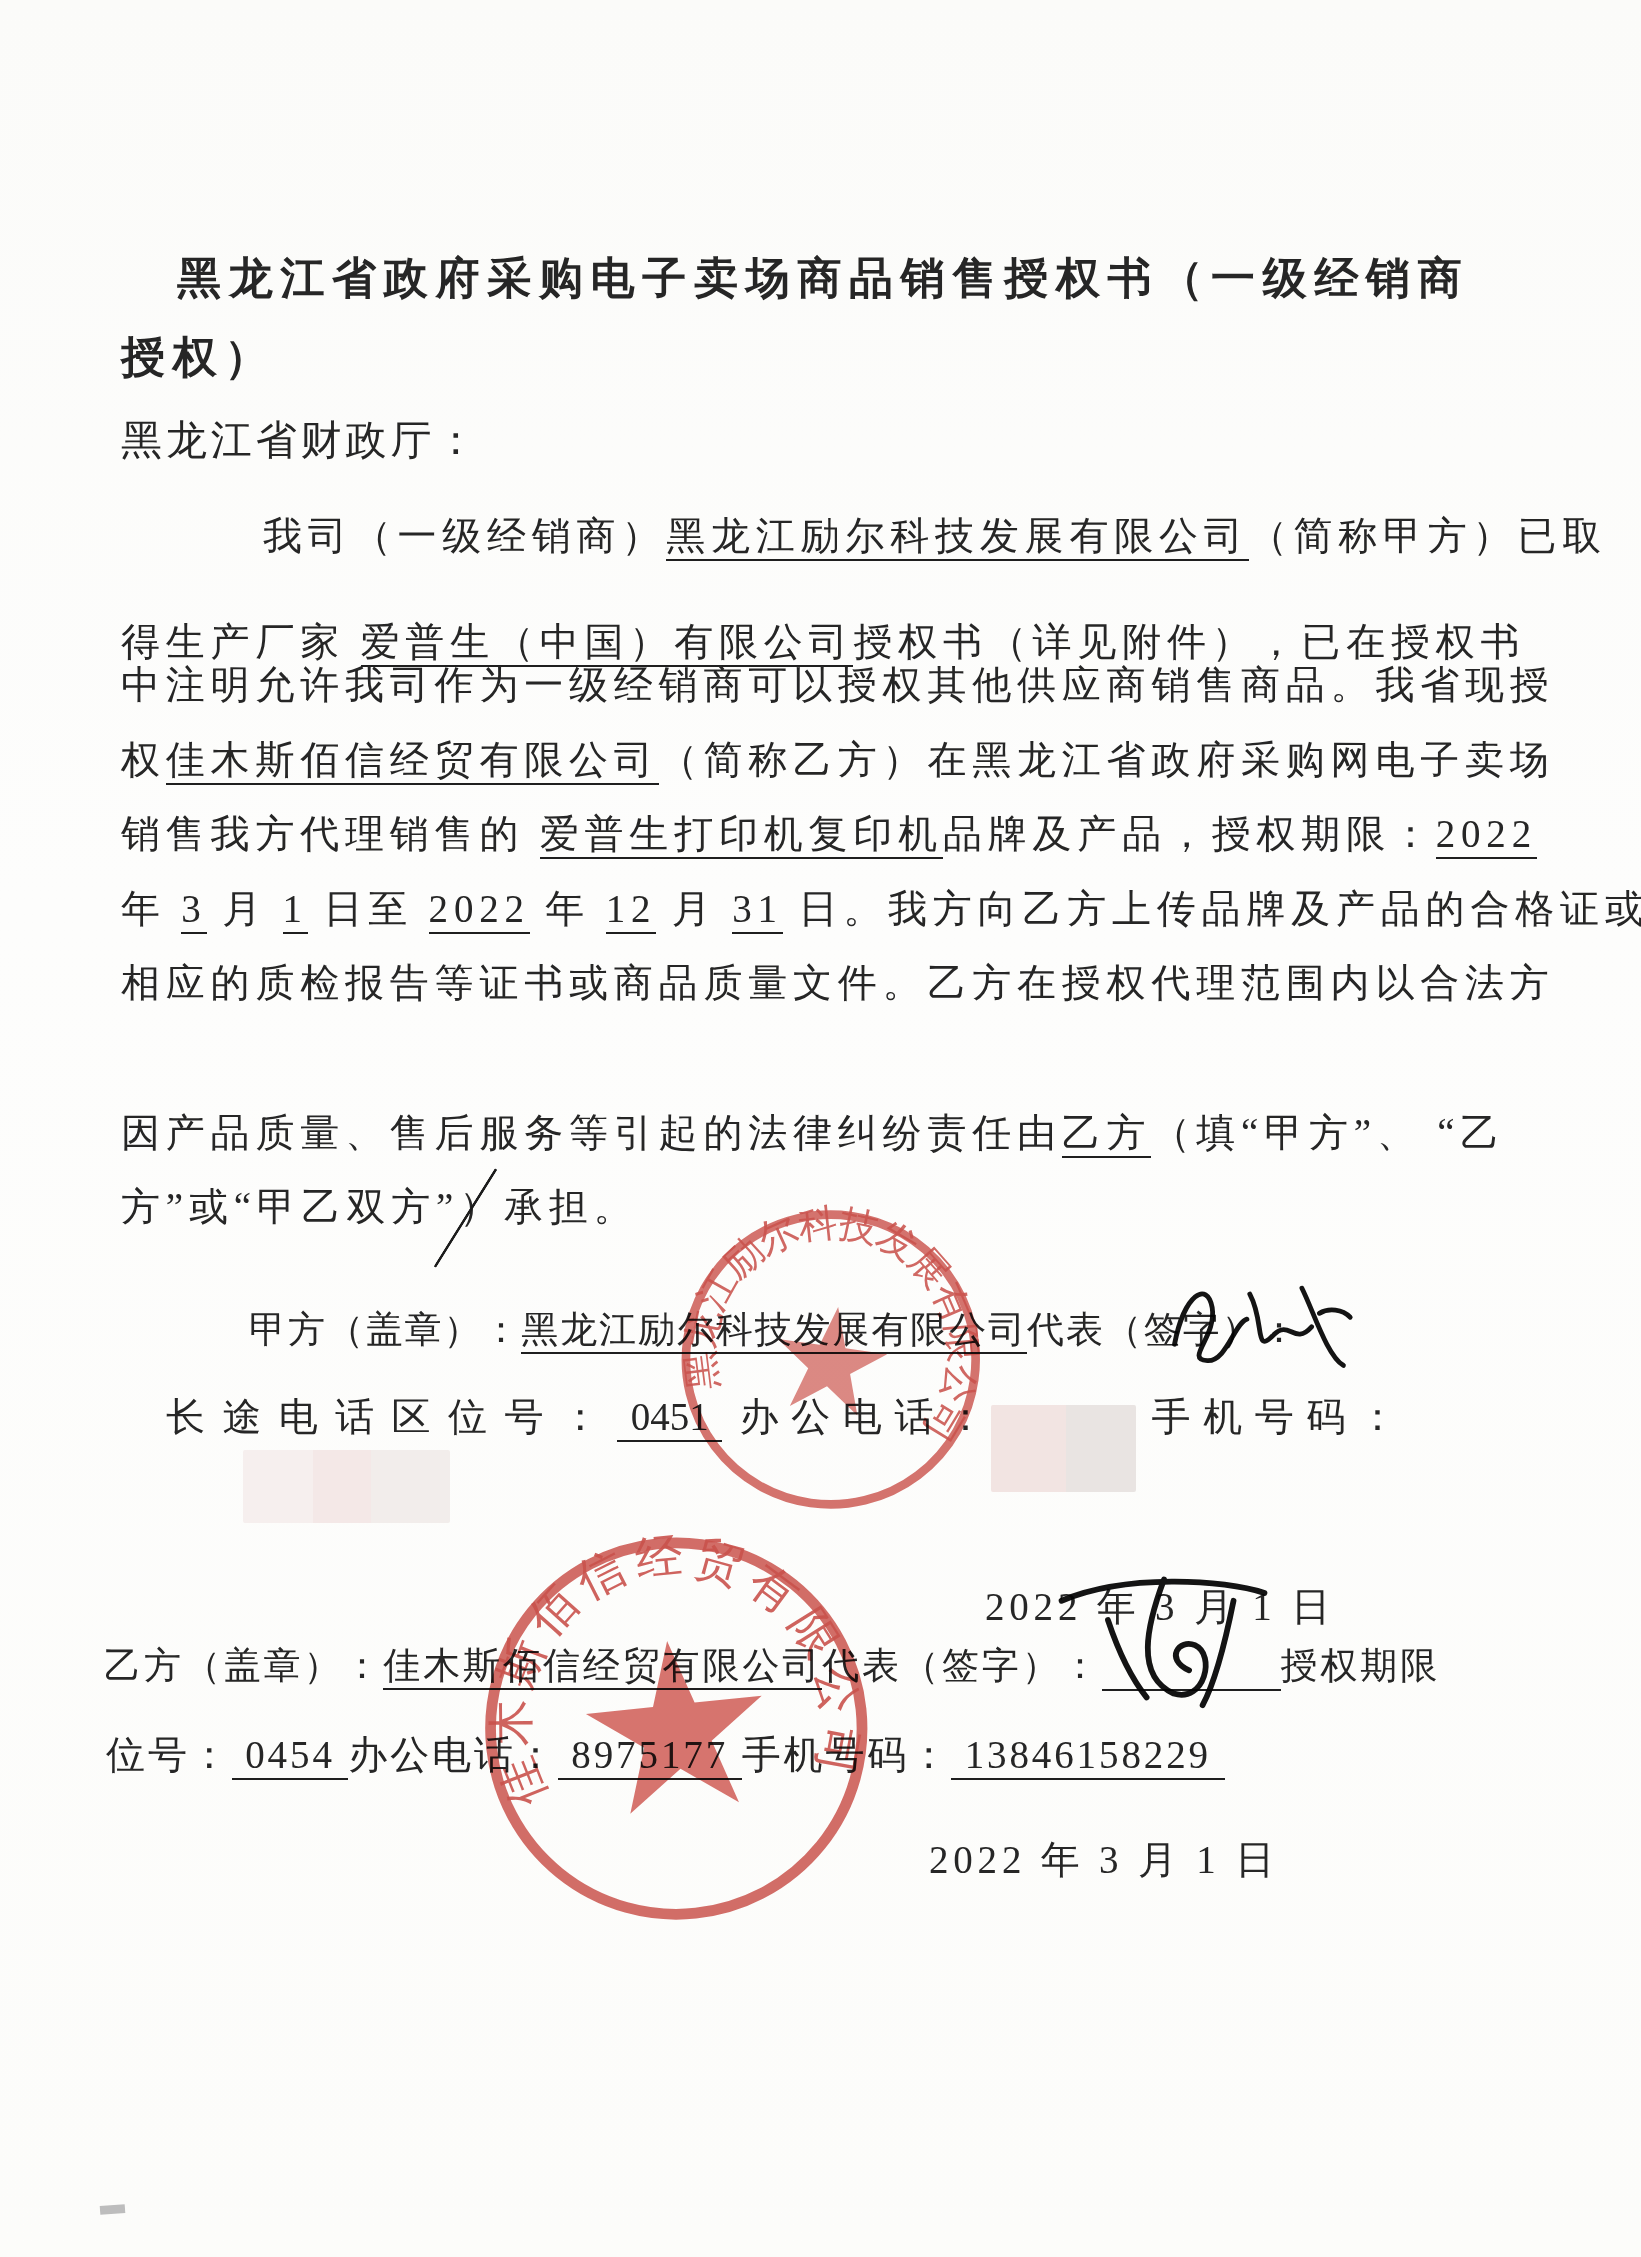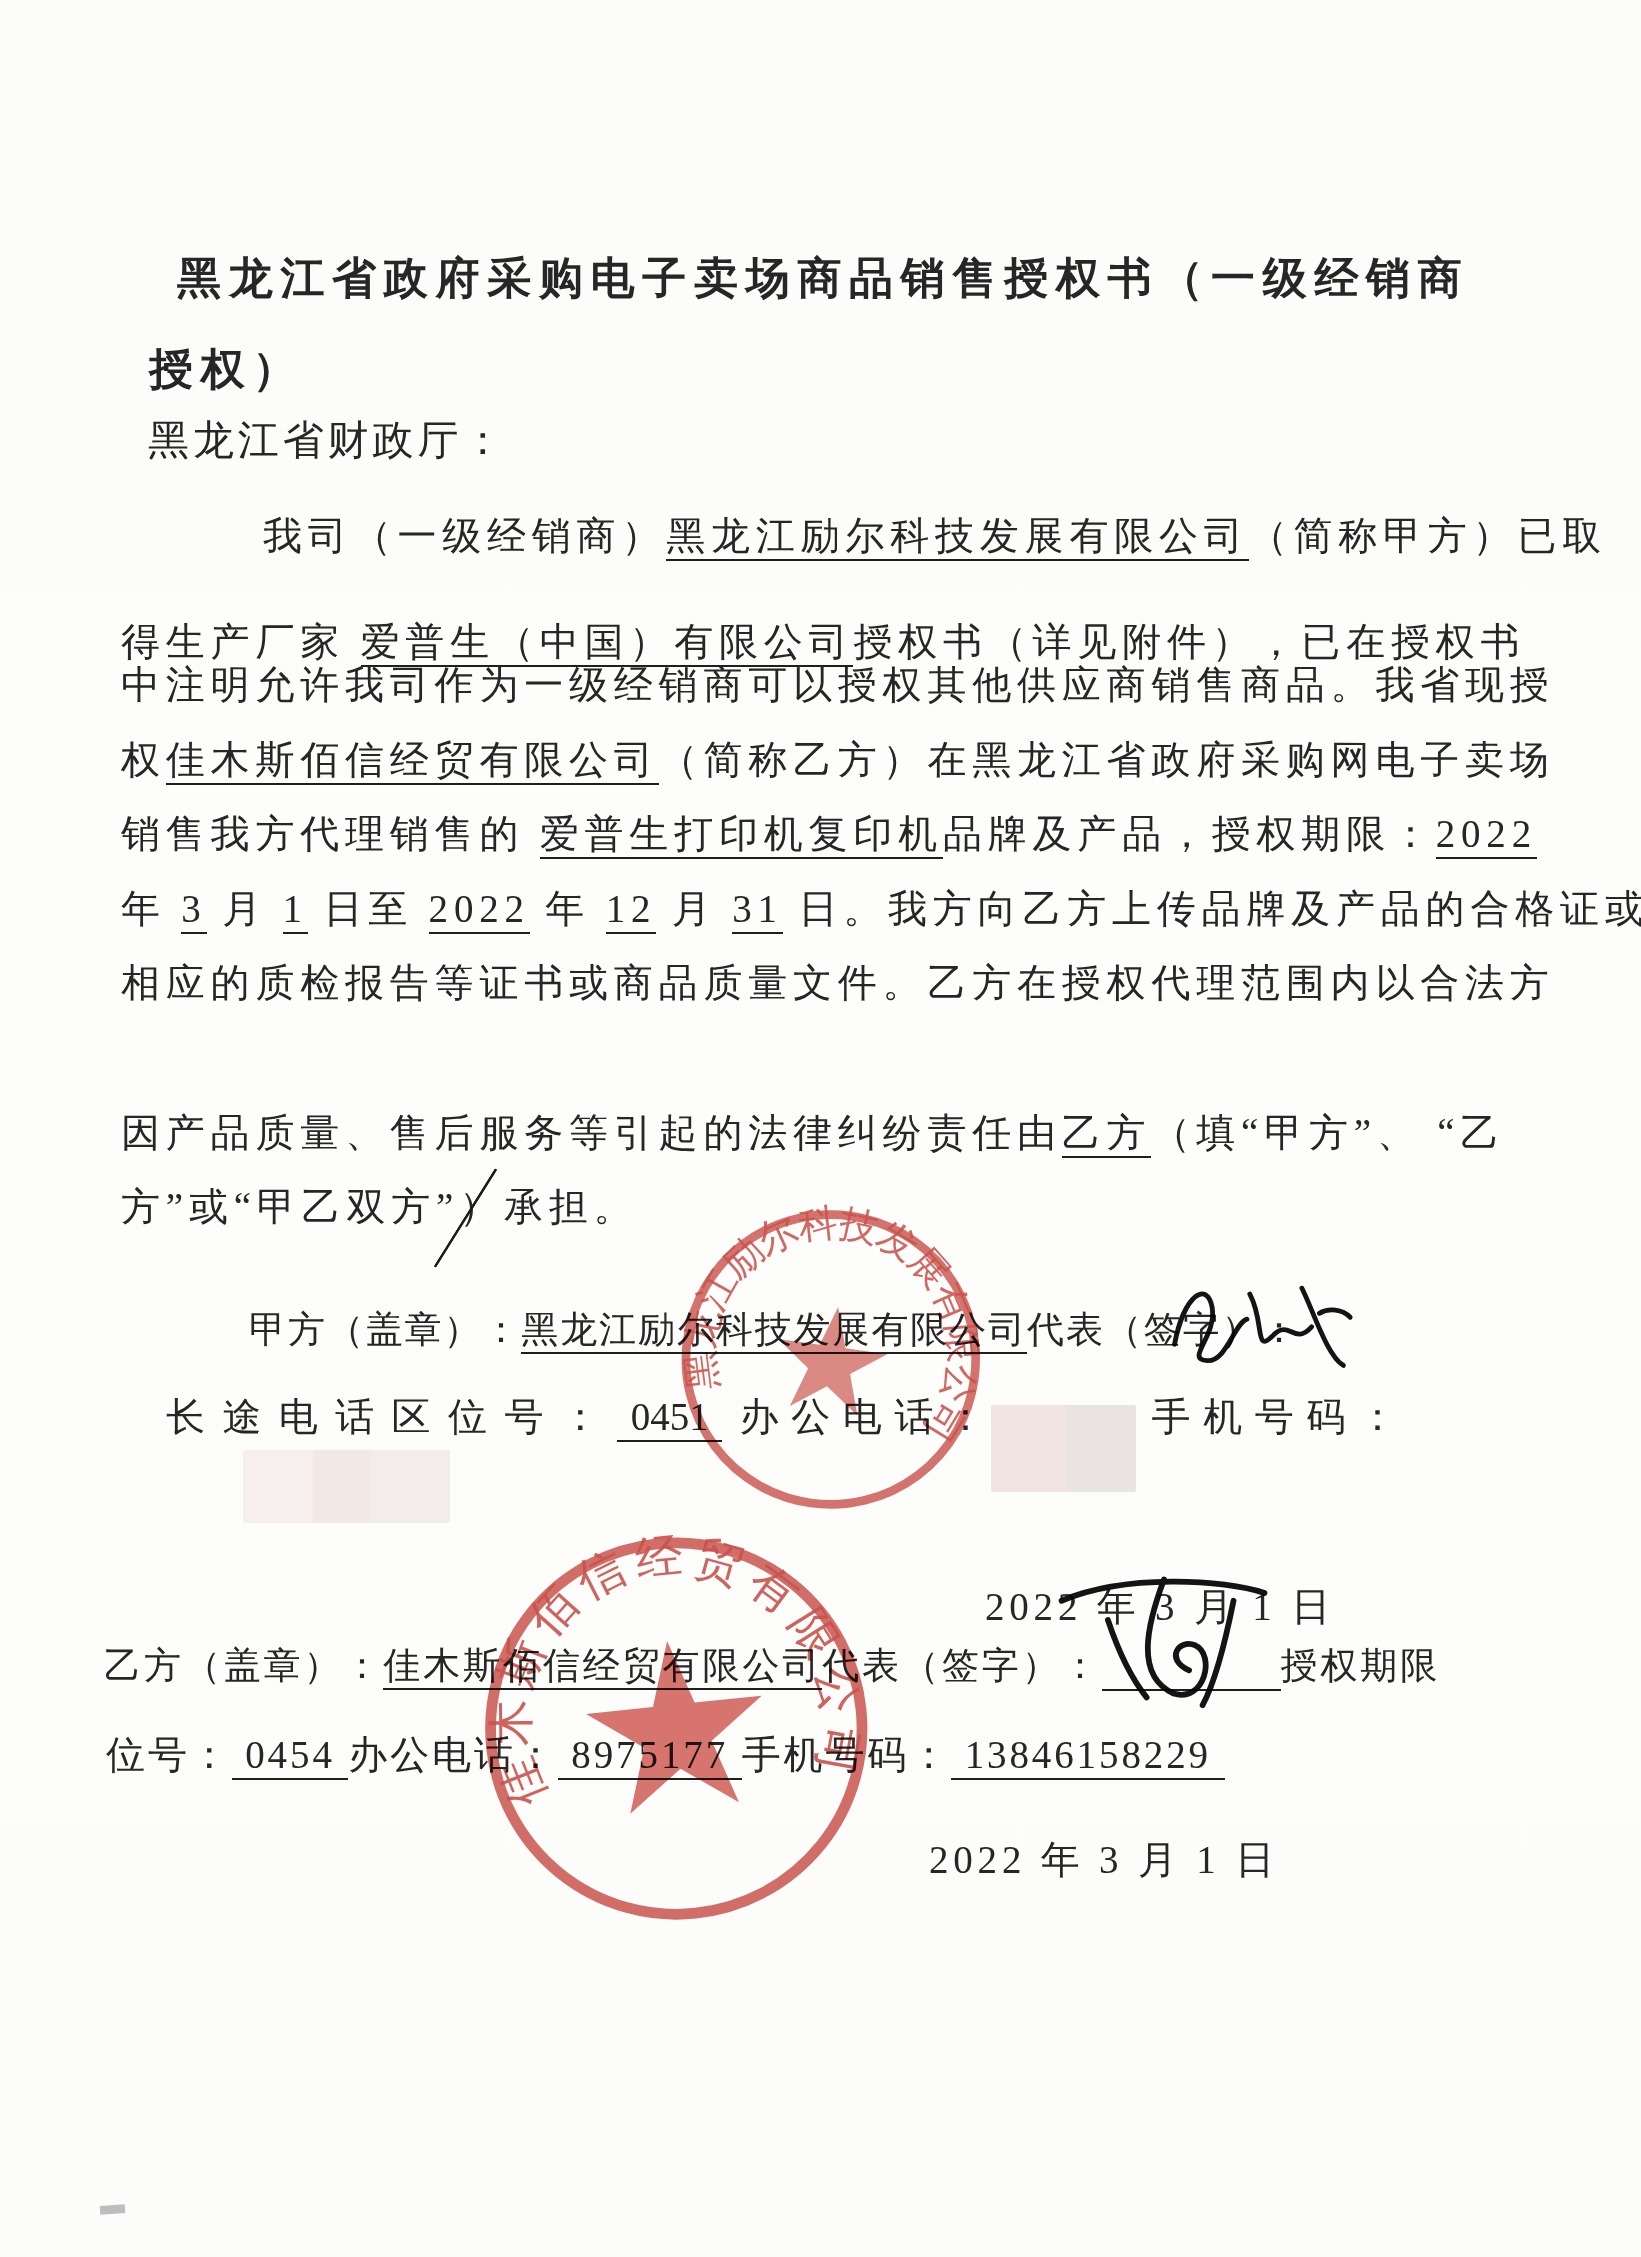--- a/index.html
+++ b/index.html
@@ -4,21 +4,21 @@
 <style>
   html,body{margin:0;padding:0;background:#9a9a9a;}
   .page{
     position:relative;width:1641px;height:2257px;margin:0 auto;
     background:linear-gradient(180deg,#fbfbf9 0%,#fdfdfc 40%,#fcfcfa 100%);
     font-family:"Liberation Serif","DejaVu Serif",serif;
     color:#262626;overflow:hidden;
   }
   .line{position:absolute;white-space:nowrap;color:#262626;}
   .title-line{font-size:44px;font-weight:700;letter-spacing:7.7px;}
-  .salut{font-size:41px;letter-spacing:3.9px;margin-left:27px;}
+  .salut{font-size:41px;letter-spacing:3.9px;}
   .body-line{font-size:39px;letter-spacing:5.8px;}
   .sign-line{font-size:37px;letter-spacing:1.9px;}
   .phone-line{font-size:39px;}
   .date-line{font-size:39px;letter-spacing:4.8px;}
   .lsp{letter-spacing:17.4px;}
   .lsp2{letter-spacing:12.6px;}
   .u{border-bottom:2.9px solid #1f1f1f;padding-bottom:1.9px;}
   .upad{padding-left:13.5px;padding-right:13.5px;text-align:center;}
   .blank{display:inline-block;width:179px;height:1em;vertical-align:bottom;}
   .spacer{display:inline-block;width:154px;}
@@ -36,21 +36,21 @@
   .slash{position:absolute;left:436px;top:1265px;width:116px;height:0;
     border-top:3.9px solid #1c1c1c;transform:rotate(-58deg);transform-origin:left bottom;border-radius:1.9px;}
   .artifact{position:absolute;left:100px;top:2205px;width:25px;height:8.7px;background:#bdbdbd;transform:rotate(-4deg);}
 </style>
 </head>
 <body>
 
 <div class="page">
 
   <div class="line title-line" style="left:177px;top:249px;">黑龙江省政府采购电子卖场商品销售授权书（一级经销商</div>
-  <div class="line title-line" style="left:121px;top:340px;margin-left:28px;">授权）</div>
+  <div class="line title-line" style="left:121px;top:328px;">授权）</div>
 
   <div class="line salut" style="left:121px;top:413px;">黑龙江省财政厅：</div>
 
   <div class="line body-line" style="left:263px;top:509px;"><span>我司（一级经销商）</span><span class="u">黑龙江励尔科技发展有限公司</span><span>（简称甲方）已取</span></div>
 
   <div class="line body-line" style="left:121px;top:583px;margin-top:32px;"><span>得生产厂家 </span><span class="u">爱普生（中国）有限公司</span><span>授权书（详见附件），已在授权书</span></div>
 
   <div class="line body-line" style="left:121px;top:658px;"><span>中注明允许我司作为一级经销商可以授权其他供应商销售商品。我省现授</span></div>
 
   <div class="line body-line" style="left:121px;top:733px;"><span>权</span><span class="u">佳木斯佰信经贸有限公司</span><span>（简称乙方）在黑龙江省政府采购网电子卖场</span></div>

